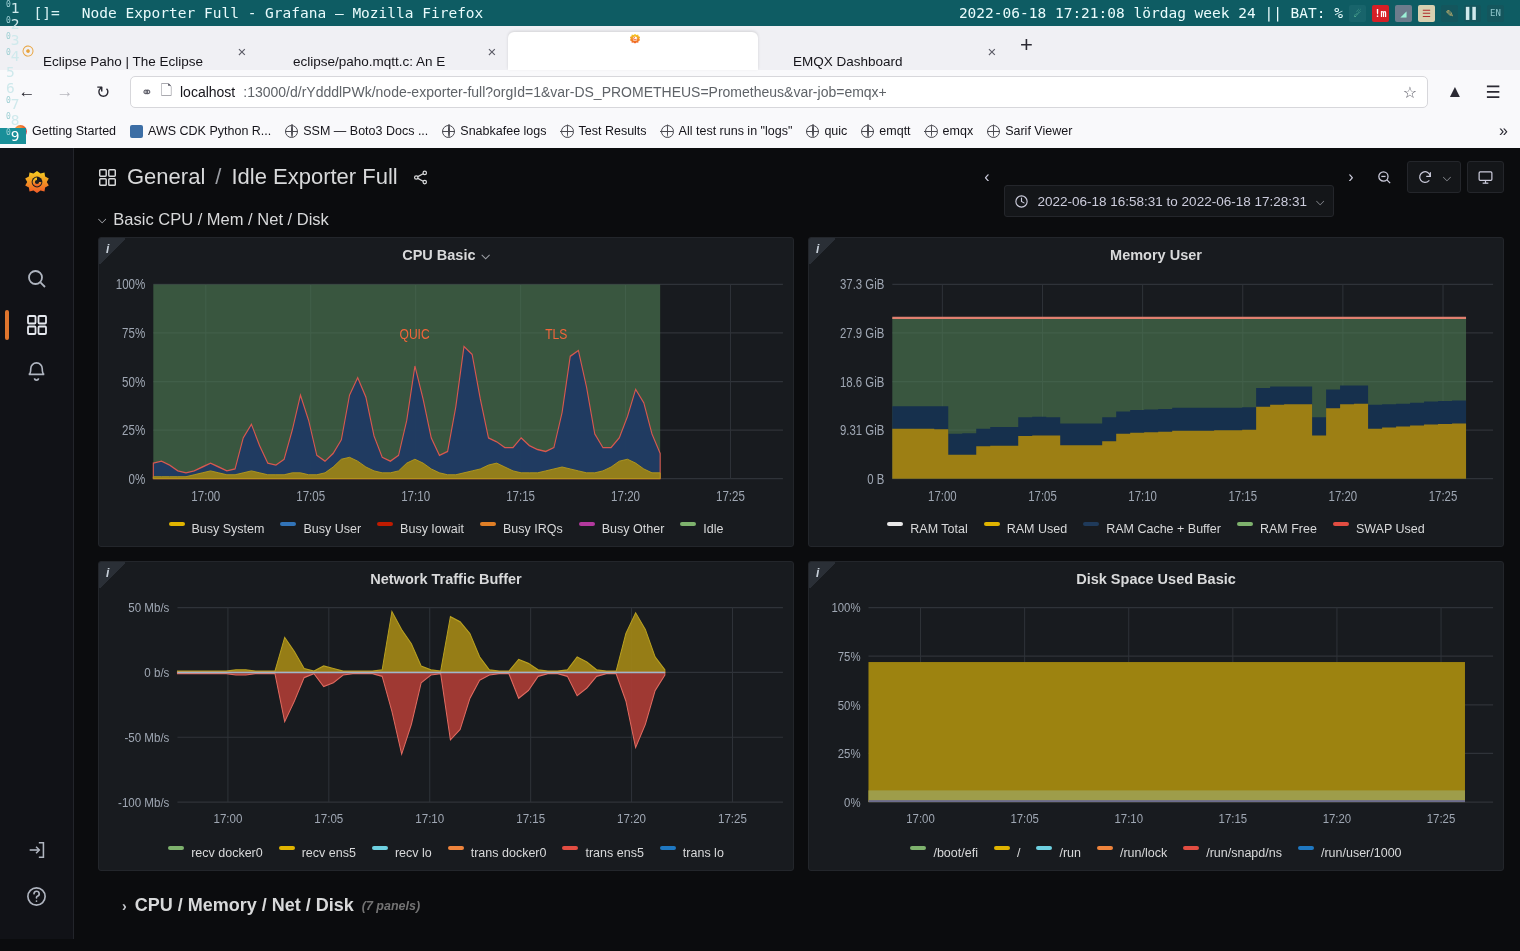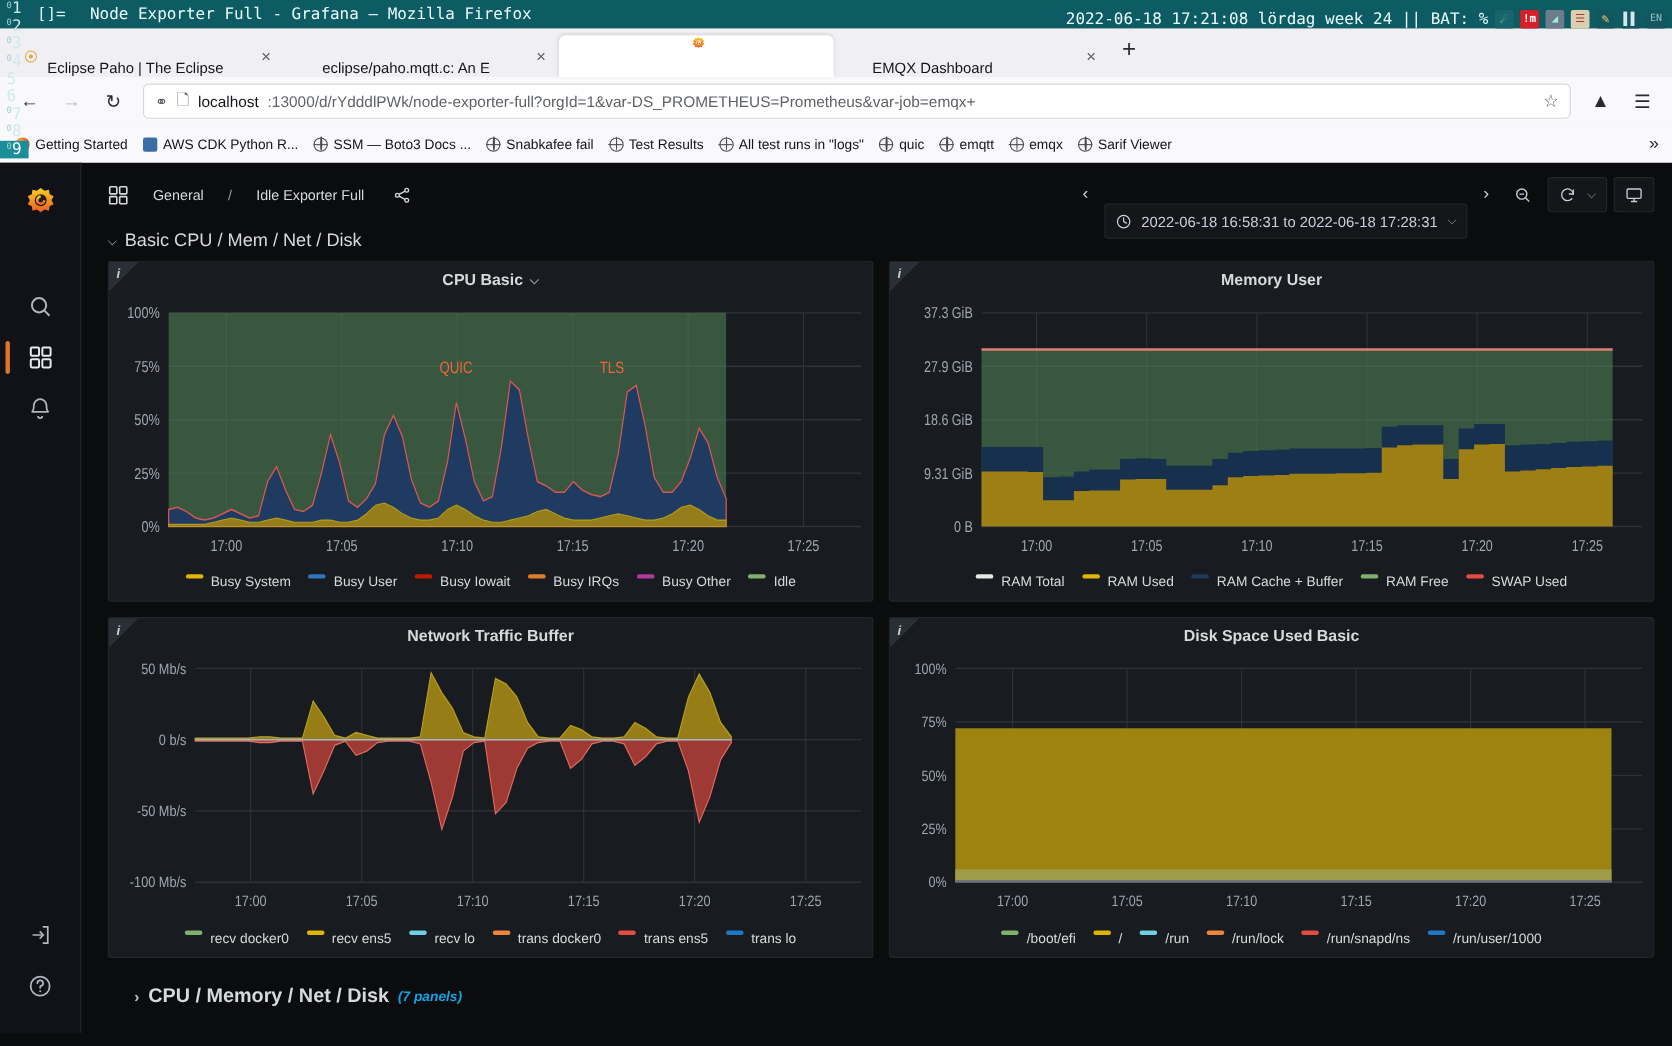--- a/index.html
+++ b/index.html
@@ -23,21 +23,21 @@
   .ws {
     display: flex; align-items: center;
     padding: 0 6px;
     color: #cfe9ec;
     position: relative;
   }
   .ws sup { font-size: 8px; position: relative; top: -4px; left: 0px; color:#9fd0d4; }
   .ws.active { background: #1a8f99; color: #fff; }
   .wm-mode { padding: 0 8px; display:flex; align-items:center; color:#d7f0f2; }
   .wm-title { padding: 0 14px; display:flex; align-items:center; color:#e9fbfc; flex: 0 0 auto; }
-  .wm-right { margin-left:auto; display:flex; align-items:flex-end; gap:6px; padding-right:6px; }
+  .wm-right { margin-left:auto; display:flex; align-items:center; gap:6px; padding-right:16px; }
   .wm-clock { color:#eafcfd; }
   .tray-ic { width:17px; height:17px; display:inline-block; border-radius:2px; }
 
   
   #ff { background:#f0f0f4; width:100%; }
   #tabstrip { height:44px; display:flex; align-items:flex-end; background:#f0f0f4; padding-left:8px; }
   .tab {
     height:38px; width:250px;
     display:flex; align-items:center; gap:7px;
     padding:0 8px 0 12px;
@@ -77,21 +77,21 @@
     border-right:1px solid #23252b;
     display:flex; flex-direction:column; align-items:center;
     padding-top:14px;
   }
   .side-ic { width:46px; height:46px; display:flex; align-items:center; justify-content:center; color:#b0b5c0; position:relative; }
   .side-ic.sel::before { content:""; position:absolute; left:-9px; top:8px; width:4px; height:30px; background:#e0752d; border-radius:2px; }
   #side .spacer { flex:1 1 auto; }
 
   #main { flex:1 1 auto; display:flex; flex-direction:column; overflow:hidden; }
   #gheader { height:58px; display:flex; align-items:center; padding:0 16px 0 24px; }
-  #crumb { display:flex; align-items:center; gap:22px; color:#d8d9da; font-size:13px; }
+  #crumb { display:flex; align-items:center; gap:10px; color:#d8d9da; font-size:22px; }
   #crumb .sep { color:#9a9da3; }
   #crumb .bc1 { color:#d8d9da; }
   .gh-right { margin-left:auto; display:flex; align-items:center; gap:6px; }
   .tbtn {
     height:32px; display:flex; align-items:center; gap:7px;
     padding:0 9px; border:1px solid #24262b; border-radius:3px;
     background:#141619; color:#ccccdc; font-size:13.5px;
   }
   .tbtn.plain { border-color:transparent; background:transparent; padding:0 7px; }
   #timerange { gap:9px;margin-top:48px; }
@@ -109,21 +109,21 @@
            background:linear-gradient(135deg,#2a2f36 0 52%, transparent 52%); font-style:italic; }
   .ptitle { text-align:center; color:#d8d9da; font-size:14.5px; font-weight:600; padding:9px 0 4px 0; display:flex; align-items:center; justify-content:center; gap:6px; }
   .pbody { flex:1 1 auto; position:relative; }
   .pbody svg { width:100%; height:100%; display:block; }
   .plegend { display:flex; align-items:center; justify-content:center; flex-wrap:wrap; gap:7px 16px; padding:6px 10px 10px 10px; font-size:12.5px; color:#d8d9da; }
   .lg { display:flex; gap:7px; }
   .lgsw { width:16px; height:4px; border-radius:2px; flex:0 0 auto; }
 
   #bottomrow { padding:10px 24px 0 24px; display:flex; align-items:center; gap:11px; }
   #bottomrow .bt { color:#d8d9da; font-size:18px; font-weight:600; display:flex; align-items:center; gap:8px; }
-  #bottomrow .cnt { color:#0ea5e9; font-size:12.5px; font-style:italic; }
+  #bottomrow .cnt { color:#737373; font-size:12.5px; font-style:italic; }
 
   .gtxt { fill:#9fa7b3; font-size:11.5px; font-family:"Liberation Sans", sans-serif; }
   .gtxt.r { text-anchor:end; }
   .gtxt.m { text-anchor:middle; }
   .gline { stroke:#2f3339; stroke-width:1; }
   .anno { fill:#f2653a; font-size:12px; font-family:"Liberation Sans", sans-serif; text-anchor:middle; }
 </style>
 </head>
 <body>
 
@@ -220,21 +220,21 @@
         <div class="bm">
           <span style="width:13px;height:13px;background:#3c6ea5;border-radius:2px;display:inline-block;flex:0 0 auto;"></span>
           <span>AWS CDK Python R...</span>
         </div>
         <div class="bm">
           <span class="globe"></span>
           <span>SSM — Boto3 Docs ...</span>
         </div>
         <div class="bm">
           <span class="globe"></span>
-          <span>Snabkafee fail</span>
+          <span>Snabkafee logs</span>
         </div>
         <div class="bm">
           <span class="globe"></span>
           <span>Test Results</span>
         </div>
         <div class="bm">
           <span class="globe"></span>
           <span>All test runs in "logs"</span>
         </div>
         <div class="bm">

